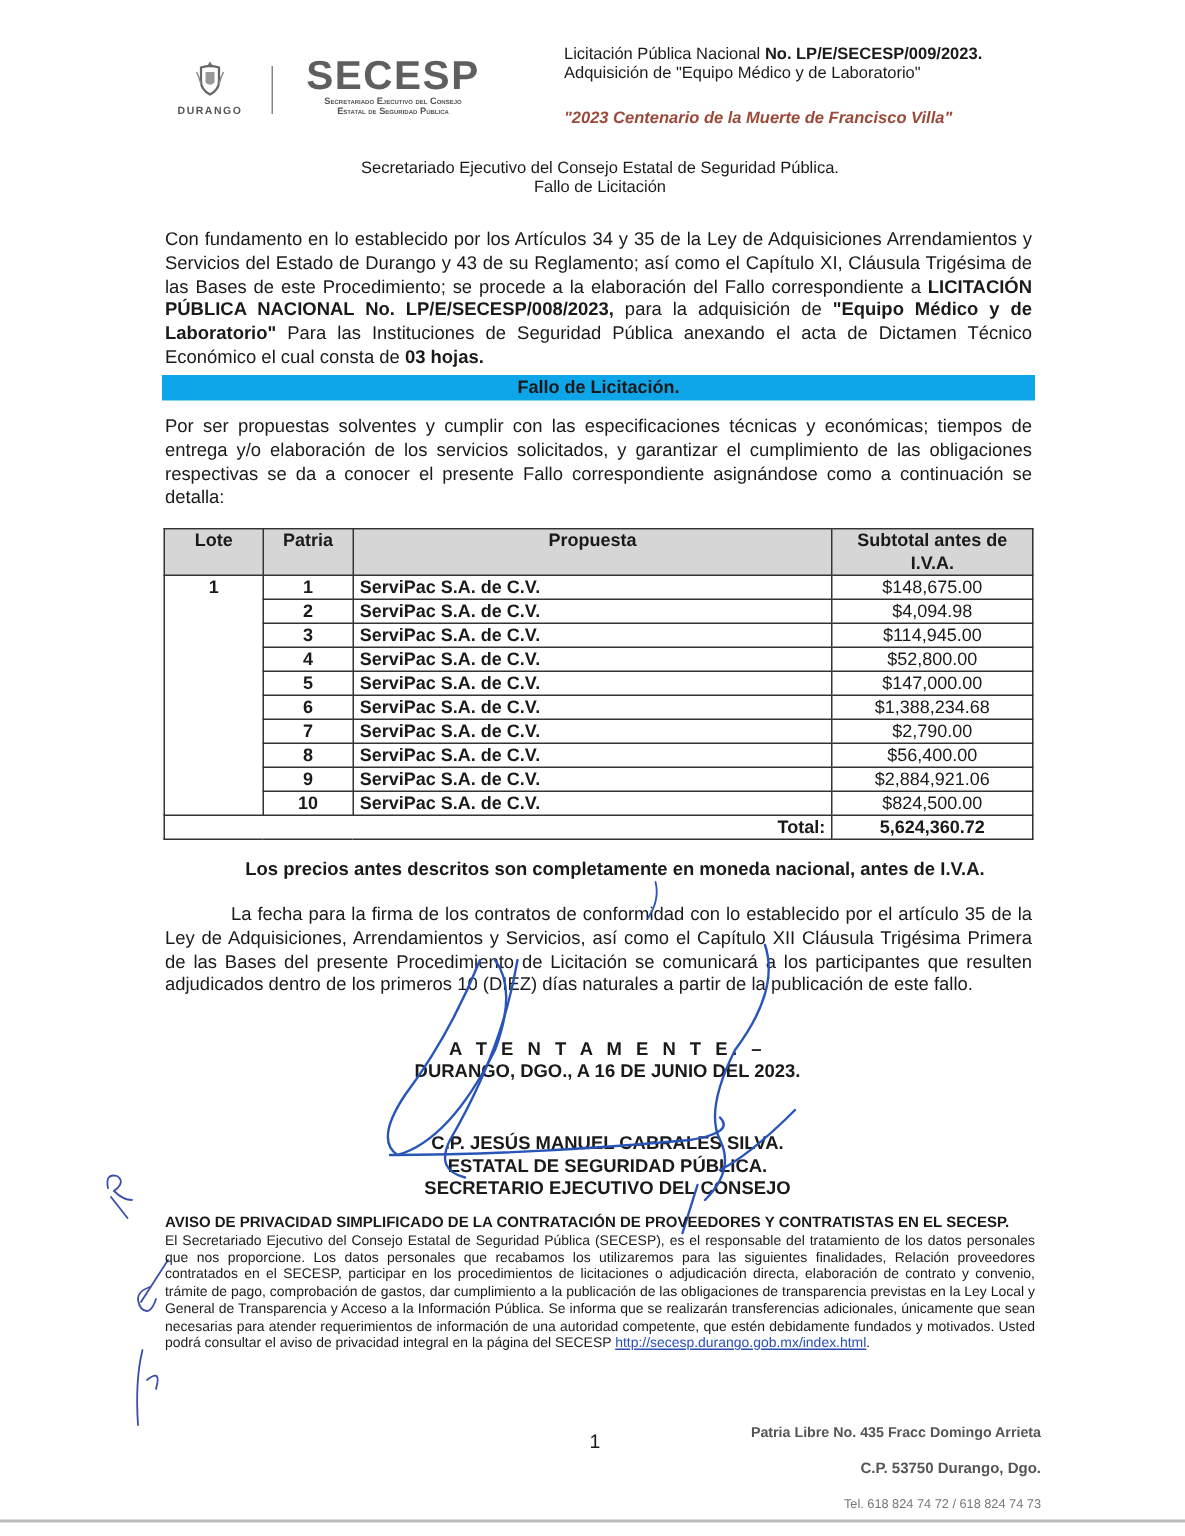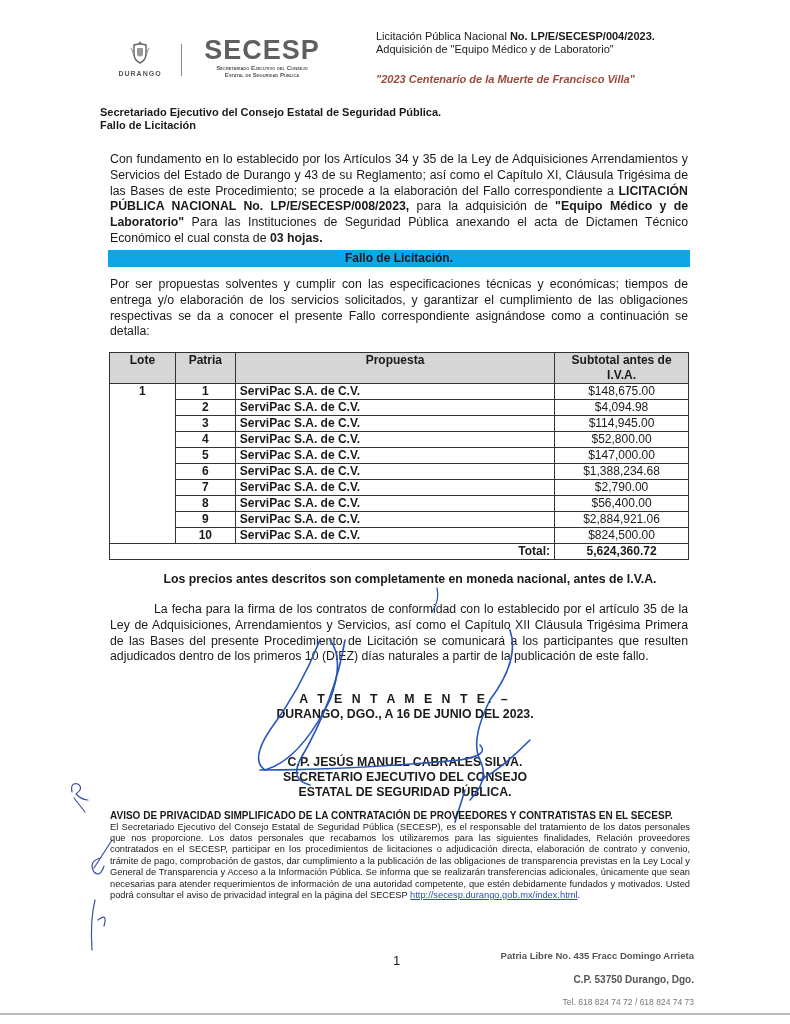--- a/index.html
+++ b/index.html
@@ -12,21 +12,21 @@
   .logo-durango .dtext { font-size: 7px; font-weight: bold; letter-spacing: 1px; color: #555; }
   .logo-sep { position: absolute; left: 181px; top: 44px; width: 1px; height: 32px; background: #888; }
   .logo-secesp { position: absolute; left: 192px; top: 36px; width: 140px; text-align: center; }
   .logo-secesp .big { font-size: 27px; font-weight: bold; color: #5f5f5f; letter-spacing: 1px; line-height: 28px; }
   .logo-secesp .small { font-size: 6.2px; font-weight: bold; color: #555; line-height: 7px; font-variant: small-caps; }
 
   .hdr-right { position: absolute; left: 376px; top: 30px; width: 320px; font-size: 11px; line-height: 13px; }
   .hdr-right b { font-weight: bold; }
   .hdr-motto { position: absolute; left: 376px; top: 73px; font-size: 11px; font-weight: bold; font-style: italic; color: #9a4a3a; }
 
-  .title-block { position: absolute; left: 100px; top: 106px; width: 600px; text-align: left; font-size: 11px; font-weight: bold; line-height: 13px; }
+  .title-block { position: absolute; left: 100px; top: 106px; width: 600px; text-align: center; font-size: 11px; font-weight: normal; line-height: 13px; }
 
   .para { position: absolute; left: 110px; width: 578px; font-size: 12.3px; line-height: 15.8px; text-align: justify; }
   .p1 { top: 152px; }
   .p1 b { font-weight: bold; }
 
   .section-bar { position: absolute; left: 108px; top: 250px; width: 582px; height: 17px; background: #0ea5e9; text-align: center; font-size: 12px; font-weight: bold; line-height: 17px; }
 
   .p2 { top: 277px; }
 
   table.fallo { position: absolute; left: 109px; top: 352px; width: 580px; border-collapse: collapse; font-size: 12px; }
@@ -73,21 +73,21 @@
     </svg>
     <div class="dtext">DURANGO</div>
   </div>
   <div class="logo-sep"></div>
   <div class="logo-secesp">
     <div class="big">SECESP</div>
     <div class="small">Secretariado Ejecutivo del Consejo</div>
     <div class="small">Estatal de Seguridad Pública</div>
   </div>
   <div class="hdr-right">
-    <div><span>Licitación Pública Nacional </span><b>No. LP/E/SECESP/004/2023.</b></div>
+    <div><span>Licitación Pública Nacional </span><b>No. LP/E/SECESP/009/2023.</b></div>
     <div>Adquisición de "Equipo Médico y de Laboratorio"</div>
   </div>
   <div class="hdr-motto">"2023 Centenario de la Muerte de Francisco Villa"</div>
 </div>
 
 <div class="title-block">
   <div>Secretariado Ejecutivo del Consejo Estatal de Seguridad Pública.</div>
   <div>Fallo de Licitación</div>
 </div>
 
@@ -173,22 +173,22 @@
 
 <div class="note">Los precios antes descritos son completamente en moneda nacional, antes de I.V.A.</div>
 
 <div class="para p3">La fecha para la firma de los contratos de conformidad con lo establecido por el artículo 35 de la Ley de Adquisiciones, Arrendamientos y Servicios, así como el Capítulo XII Cláusula Trigésima Primera de las Bases del presente Procedimiento de Licitación se comunicará a los participantes que resulten adjudicados dentro de los primeros 10 (DIEZ) días naturales a partir de la publicación de este fallo.</div>
 
 <div class="sign">
   <div class="spaced">A T E N T A M E N T E. –</div>
   <div>DURANGO, DGO., A 16 DE JUNIO DEL 2023.</div>
   <div class="gap"></div>
   <div>C.P. JESÚS MANUEL CABRALES SILVA.</div>
+  <div>ESTATAL DE SEGURIDAD PÚBLICA.</div>
   <div>SECRETARIO EJECUTIVO DEL CONSEJO</div>
-  <div>ESTATAL DE SEGURIDAD PÚBLICA.</div>
 </div>
 
 <svg class="signature" viewBox="0 0 790 1024">
   <g fill="none" stroke="#2a55b8" stroke-width="1.6" stroke-linecap="round">
     <path d="M320 640 Q300 690 270 730 Q250 760 265 770 Q300 760 330 700 Q345 660 330 640"></path>
     <path d="M345 640 Q335 700 300 760 Q290 780 310 785"></path>
     <path d="M260 770 Q350 770 460 760 Q490 755 480 745"></path>
     <path d="M510 630 Q520 660 490 700 Q470 740 480 760 Q490 780 470 800"></path>
     <path d="M480 780 Q500 770 530 740"></path>
     <path d="M465 790 L455 822"></path>

